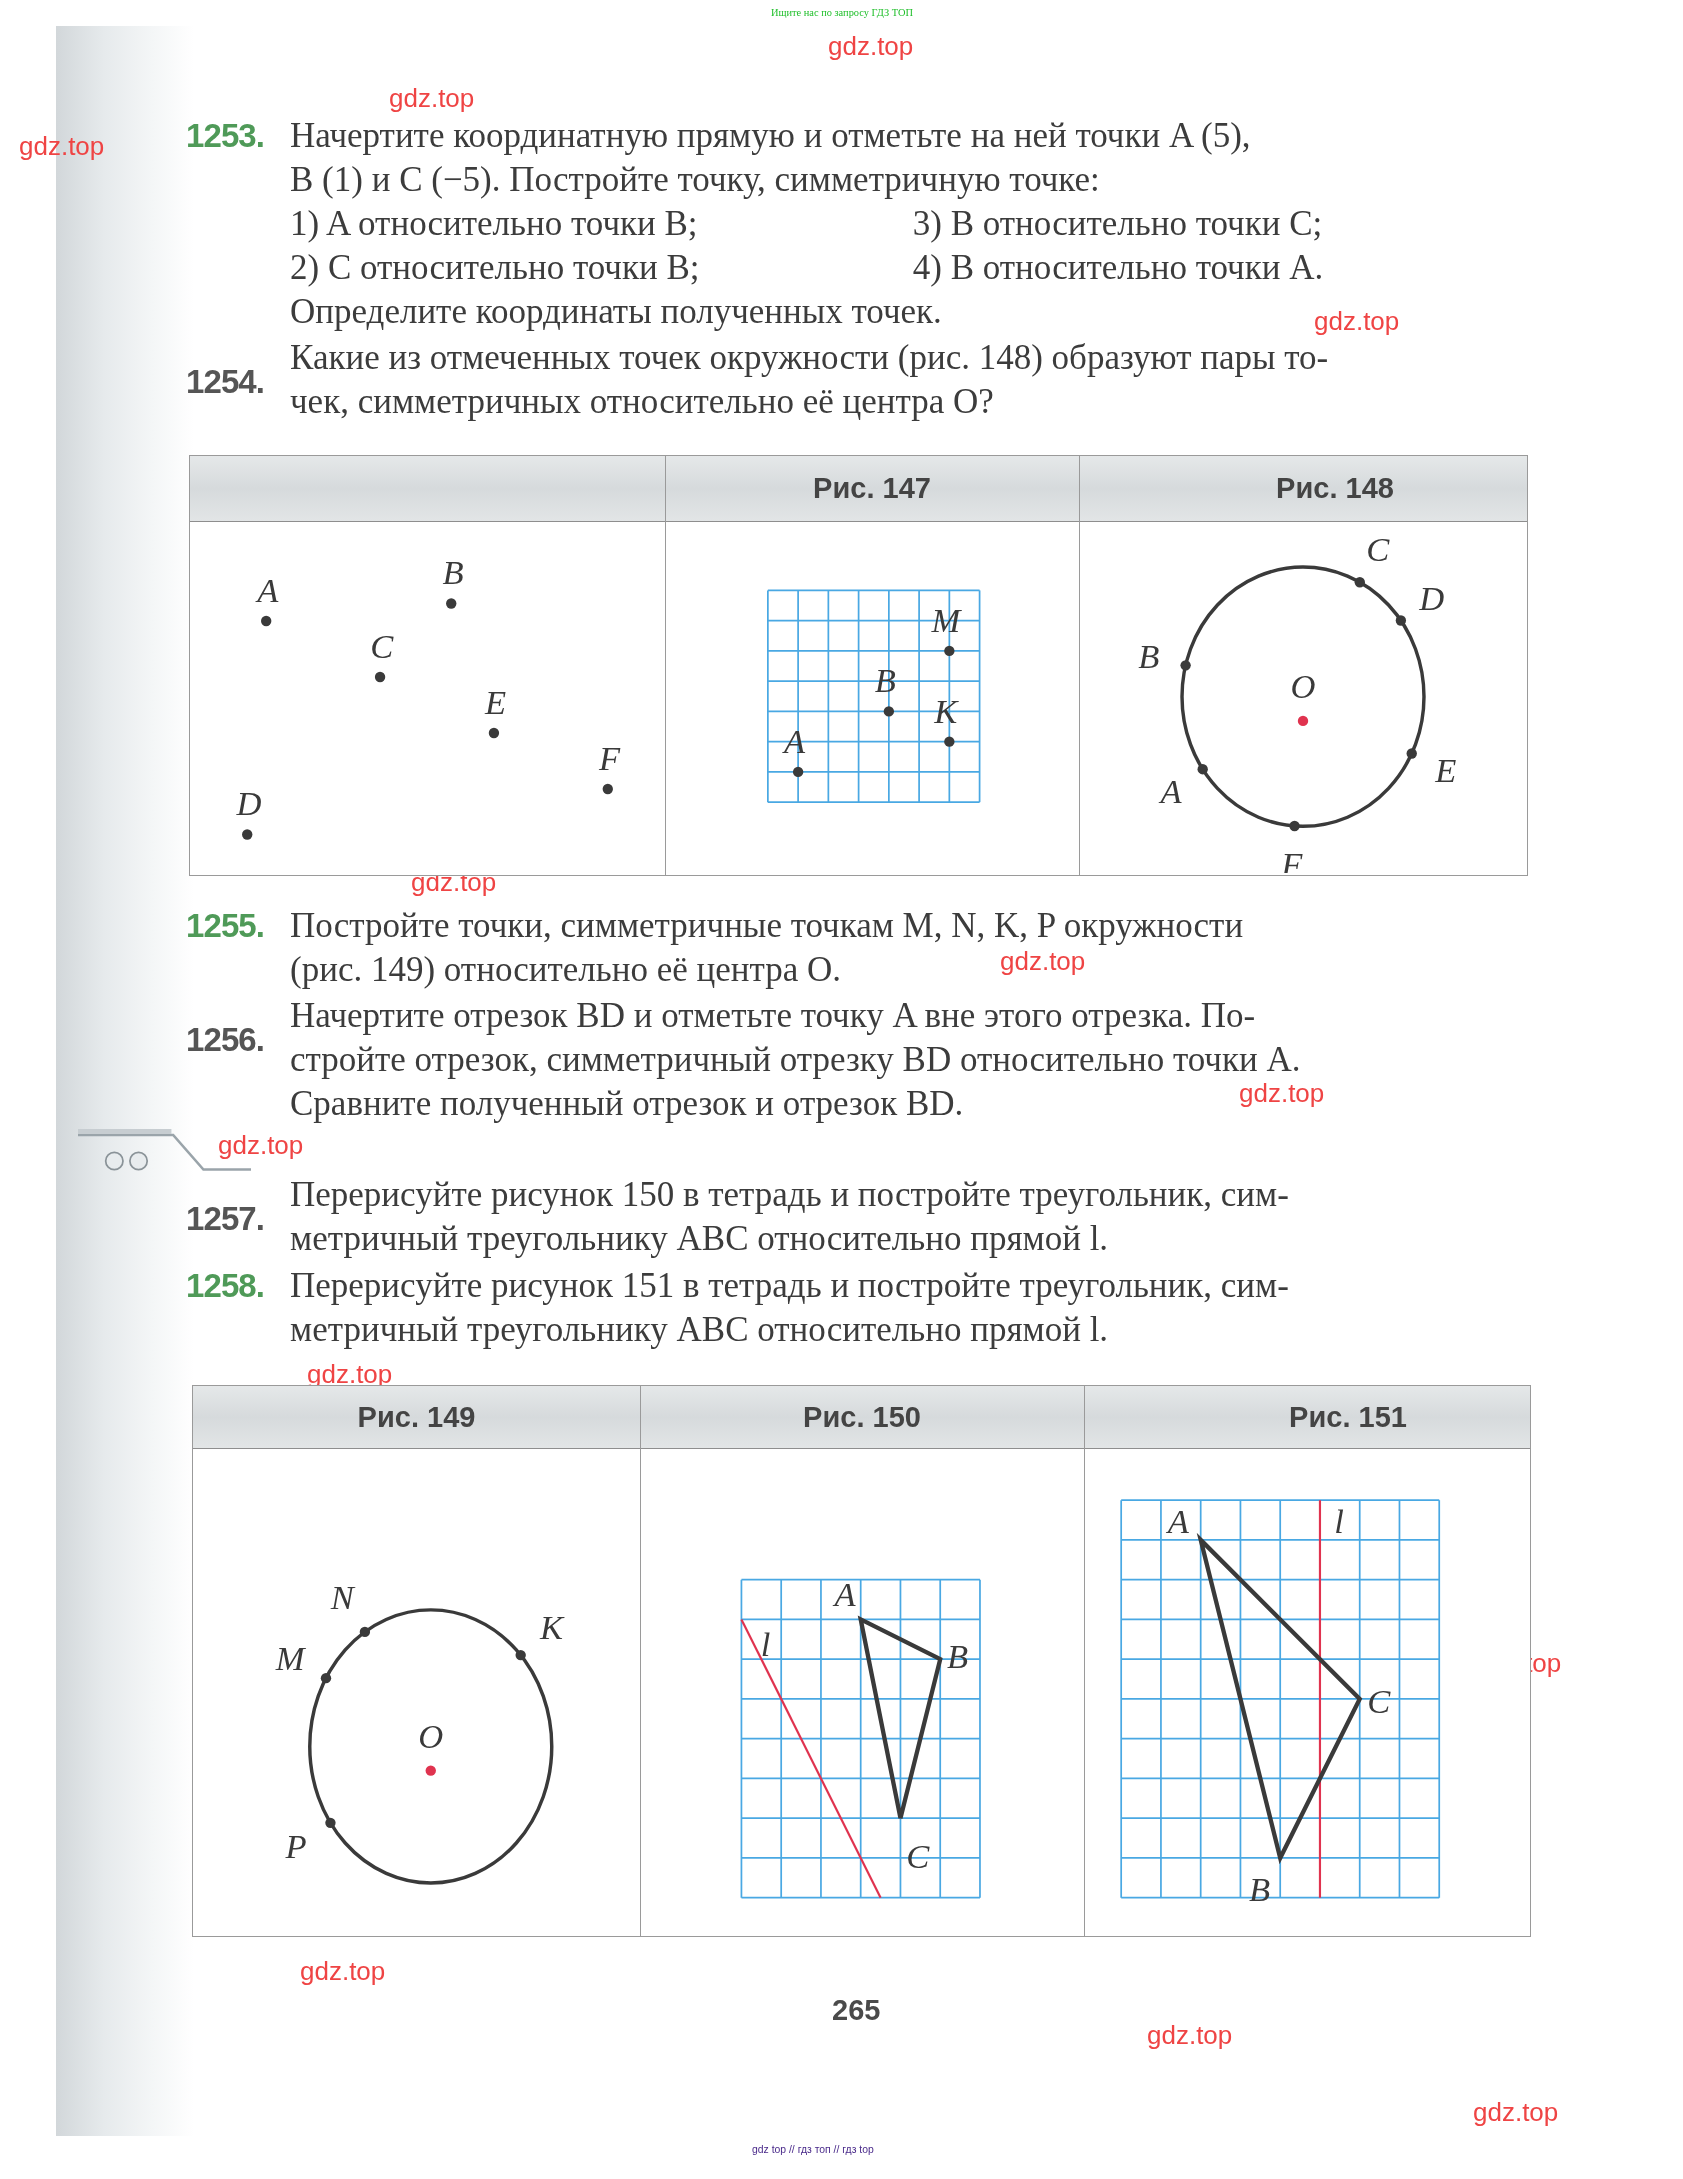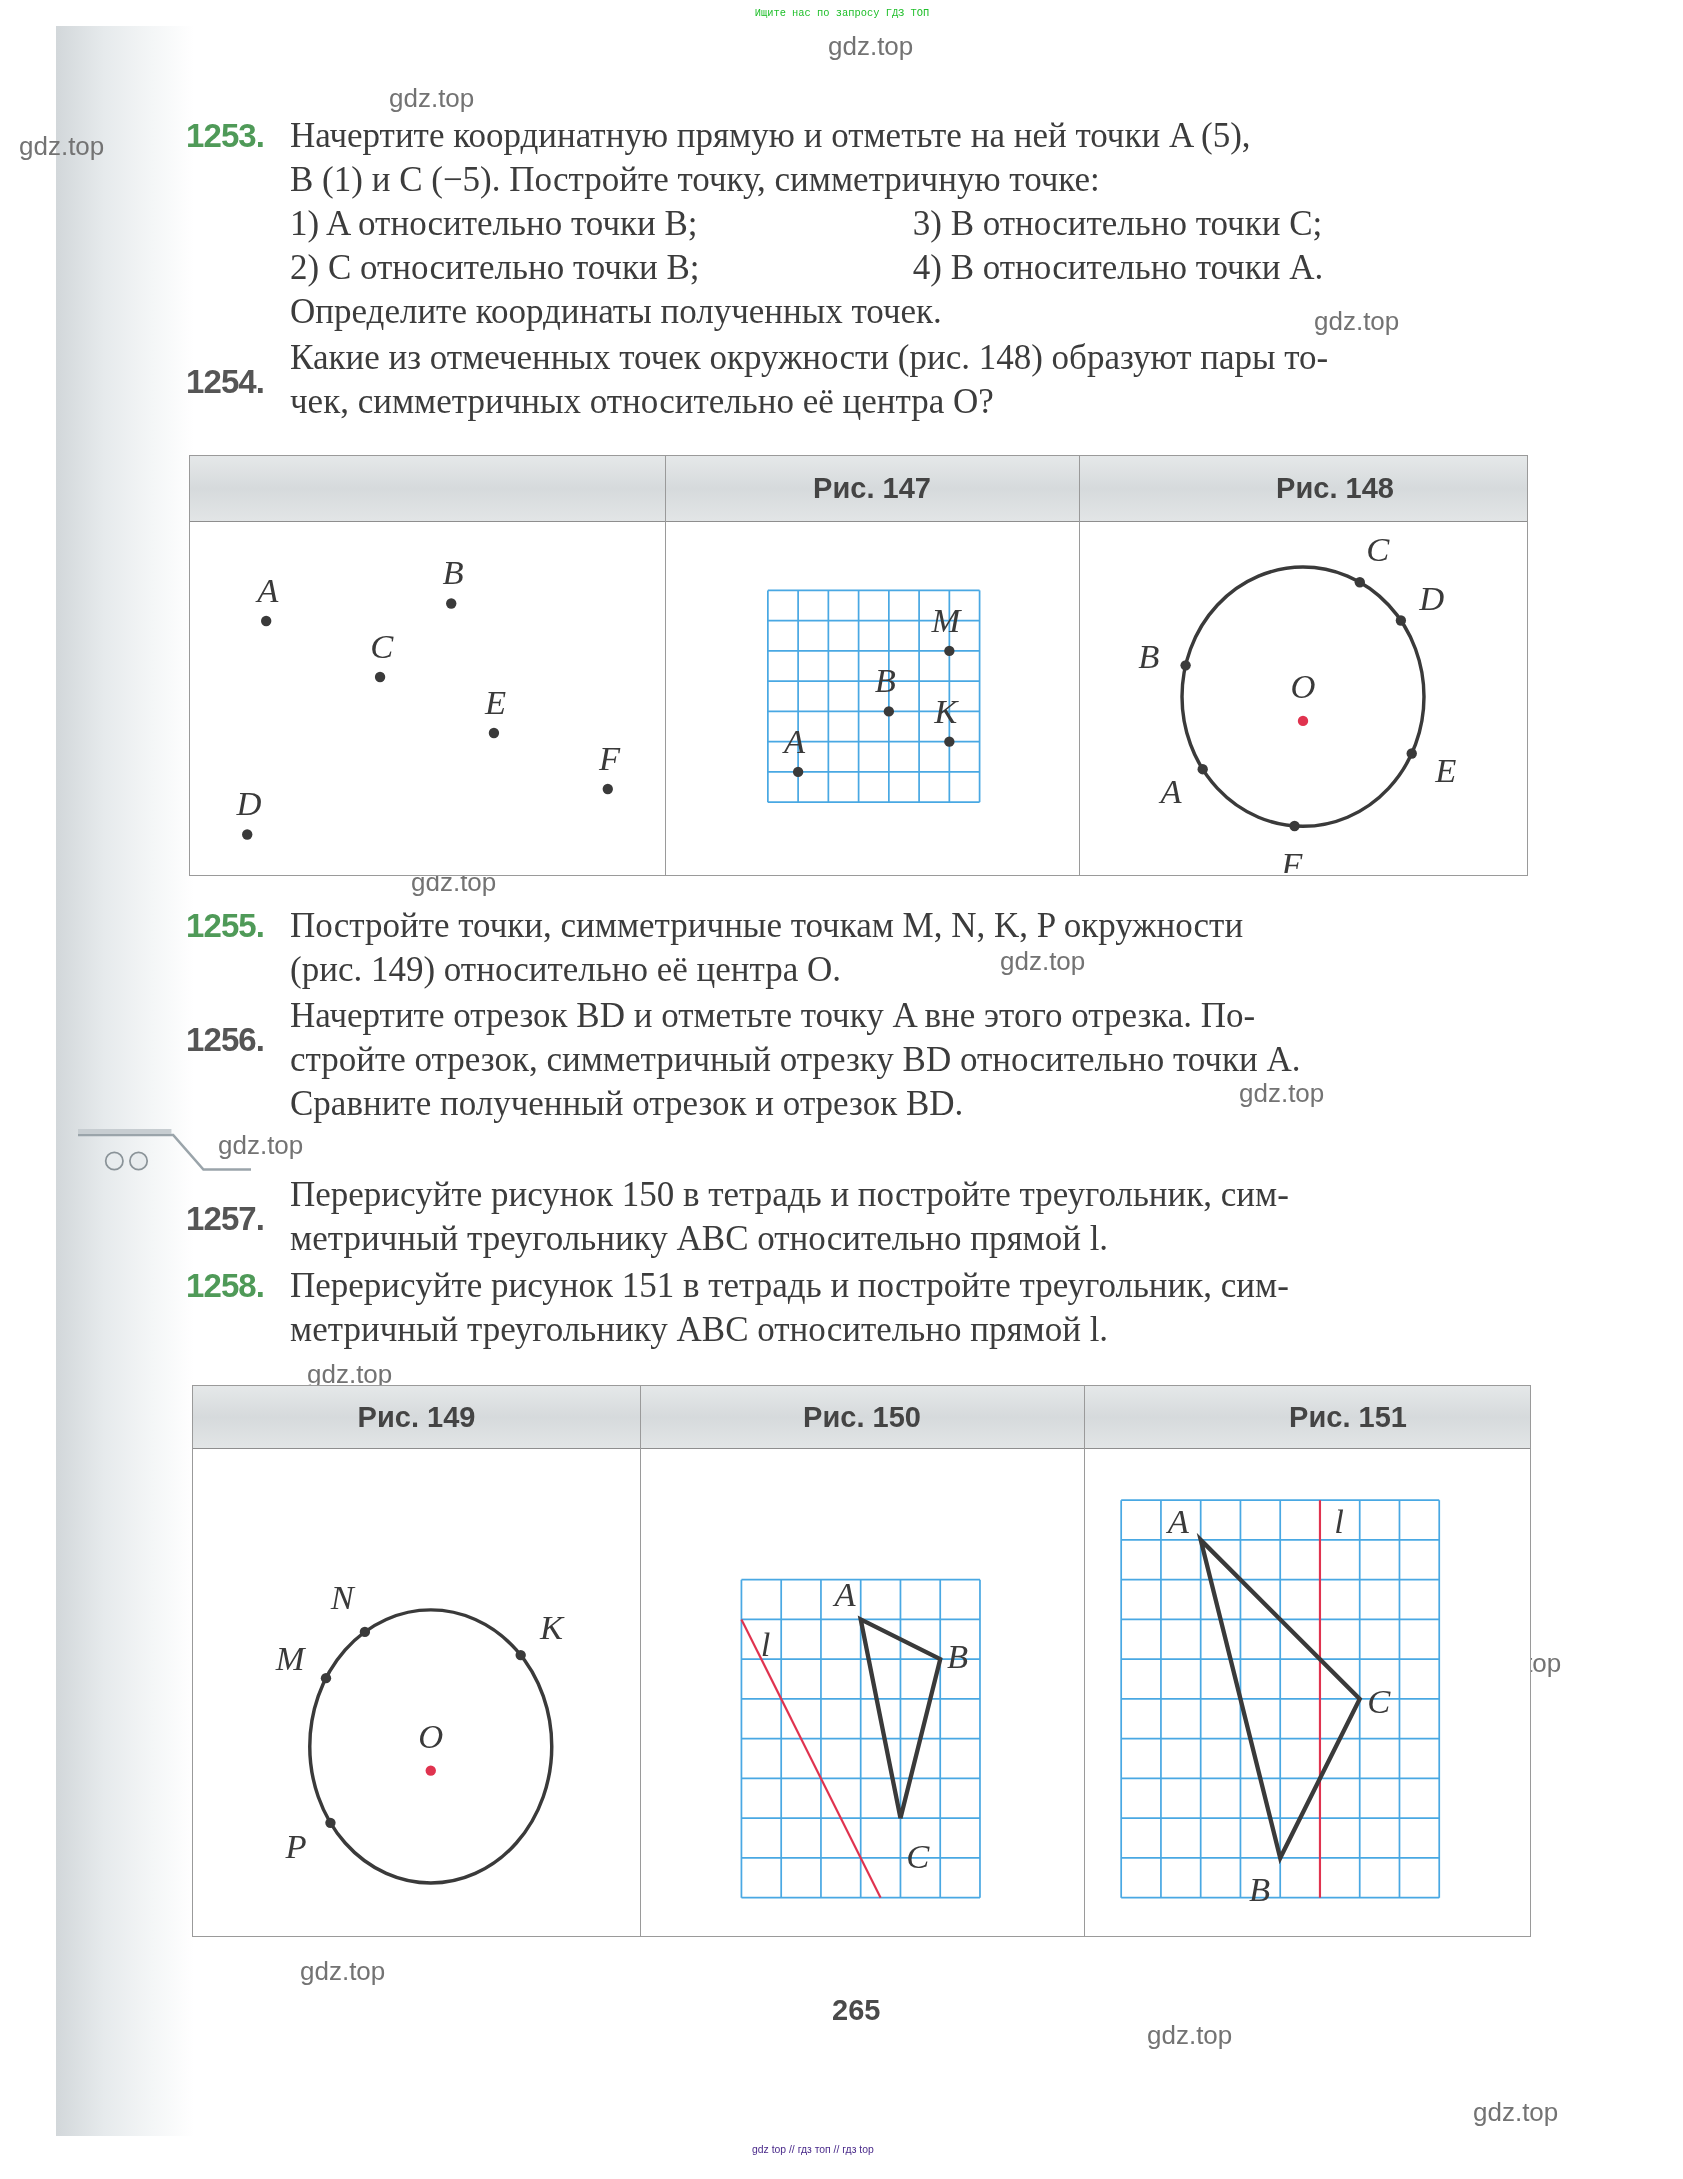--- a/index.html
+++ b/index.html
@@ -1,21 +1,21 @@
 <!DOCTYPE html>
 <html style="font-size:14px"><head>
 <meta charset="utf-8">
 <style>
   html, body { margin: 0; padding: 0; }
   body { width: 1684px; height: 2180px; position: relative; background: #ffffff; overflow: hidden; font-family: "Liberation Serif", serif; color: #3a3a3a; }
   .spine { position: absolute; left: 56px; top: 26px; width: 138px; height: 2110px; background: linear-gradient(to right, #d2d7da 0%, #e6eaec 35%, #f4f6f7 70%, #ffffff 100%); }
   .page { position: absolute; left: 0; top: 0; width: 1684px; height: 2180px; }
-  .top-banner { position: absolute; top: 7px; left: 0; width: 1684px; text-align: center; font-family: Liberation Mono, monospace; font-size: 10.4px; color: #1fbf2a; }
+  .top-banner { position: absolute; top: 7px; left: 0; width: 1684px; text-align: center; font-family: Liberation Serif, serif; font-size: 10.4px; color: #1fbf2a; }
   .bottom-banner { position: absolute; top: 2144px; left: 752px; font-family: "Liberation Sans", sans-serif; font-size: 10.4px; color: #4a2a8a; }
-  .wm { position: absolute; font-family: "Liberation Sans", sans-serif; font-size: 26px; color: #737373; white-space: nowrap; }
+  .wm { position: absolute; font-family: "Liberation Sans", sans-serif; font-size: 26px; color: #ef4444; white-space: nowrap; }
   .task { position: absolute; left: 186px; width: 1349px; font-size: 35px; line-height: 44px; color: #3c3c3c; }
   .task .num { position: absolute; left: 0; font-family: "Liberation Sans", sans-serif; font-weight: bold; font-size: 33px; letter-spacing: -0.9px; }
   .task .num.green { color: #4f9a58; }
   .task .num.gray { color: #555; margin-top: 24px; }
   .task .body { margin-left: 104px; text-align: justify; }
   .task .line { display: block; white-space: nowrap; }
   .cols { display: flex; }
   .cols span { display: inline-block; }
   .tbl { position: absolute; border: 1.7px solid #9a9a9a; background: #fff; }
   .tbl .head { position: absolute; left: 0; right: 0; top: 0; background: linear-gradient(to bottom, #e5e8e9, #d6dadc 50%, #e2e5e6); border-bottom: 1.7px solid #8e8e8e; }

